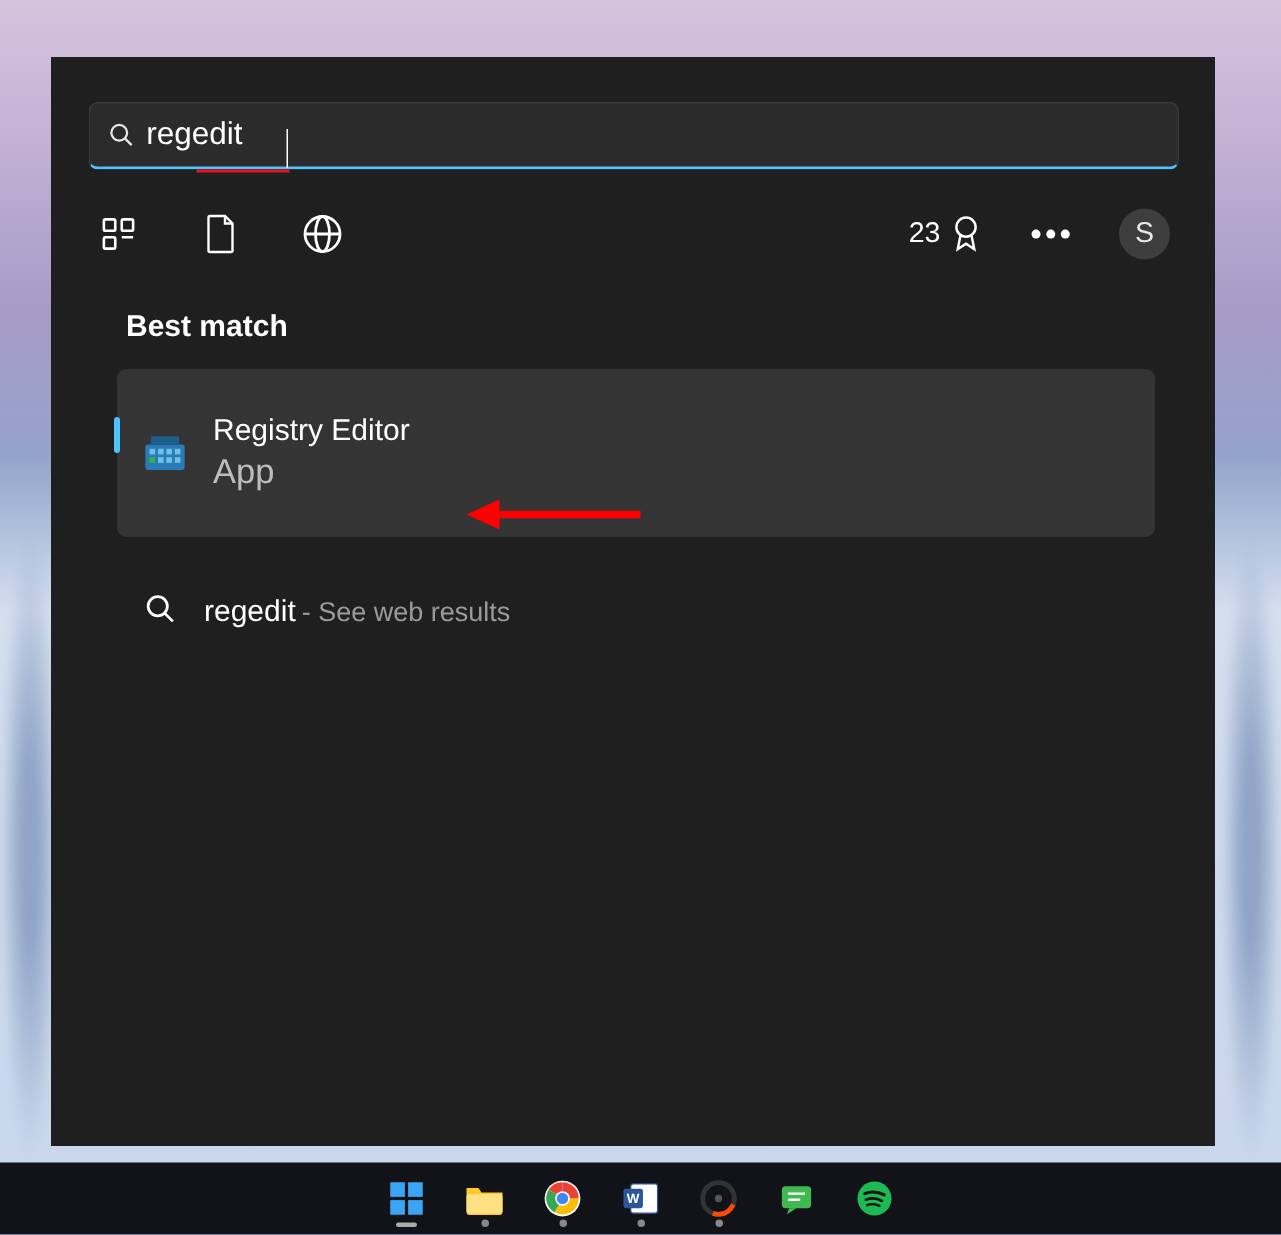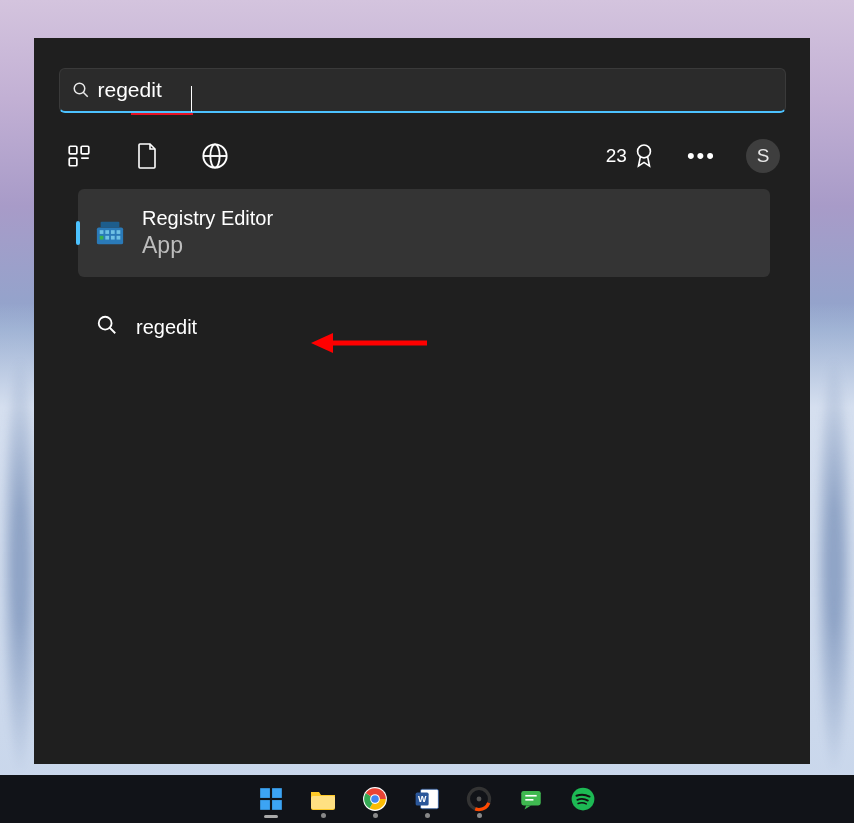--- a/index.html
+++ b/index.html
@@ -143,21 +143,21 @@
       font-size: 20px;
       font-weight: 600;
       margin-top: 34px;
       margin-left: 26px;
     }
 
     .result-card {
       margin-top: 16px;
       margin-left: 20px;
       width: 692px;
-      height: 88px;
+      height: 112px;
       background: #343434;
       border-radius: 6px;
       display: flex;
       align-items: center;
       padding: 0 16px;
       position: relative;
       cursor: pointer;
     }
     .selection-bar {
       position: absolute;
@@ -277,20 +277,21 @@
         <circle cx="12" cy="9" r="7"></circle>
         <path d="M8 15 l-2 10 6-4 6 4 -2-10"></path>
       </svg>
     </div>
     <div class="more-icon">•••</div>
     <div class="avatar">
       <span>S</span>
     </div>
   </div>
 
+  <div class="section-label">Best match</div>
 
   <div class="result-card">
     <div class="selection-bar"></div>
     <div class="app-icon">
       <svg width="30" height="30" viewBox="0 0 32 32">
         <rect x="2" y="10" width="28" height="18" rx="2" fill="#2a7ab8"></rect>
         <rect x="5" y="13" width="4" height="4" fill="#6ec1e4"></rect>
         <rect x="11" y="13" width="4" height="4" fill="#6ec1e4"></rect>
         <rect x="17" y="13" width="4" height="4" fill="#6ec1e4"></rect>
         <rect x="23" y="13" width="4" height="4" fill="#6ec1e4"></rect>
@@ -314,20 +315,21 @@
 
 
   <div class="web-row">
     <div class="web-icon">
       <svg width="22" height="22" viewBox="0 0 24 24" fill="none" stroke="#fff" stroke-width="2">
         <circle cx="10" cy="10" r="7"></circle>
         <line x1="21" y1="21" x2="15" y2="15"></line>
       </svg>
     </div>
     <span class="web-term">regedit</span>
+    <span class="web-suffix"> - See web results</span>
   </div>
 
 </div>
 
 <div class="taskbar">
   <div class="tb-btn active">
     <svg width="26" height="26" viewBox="0 0 24 24">
       <rect x="2" y="2" width="9" height="9" fill="#3ca4f4"></rect>
       <rect x="13" y="2" width="9" height="9" fill="#3ca4f4"></rect>
       <rect x="2" y="13" width="9" height="9" fill="#3ca4f4"></rect>

